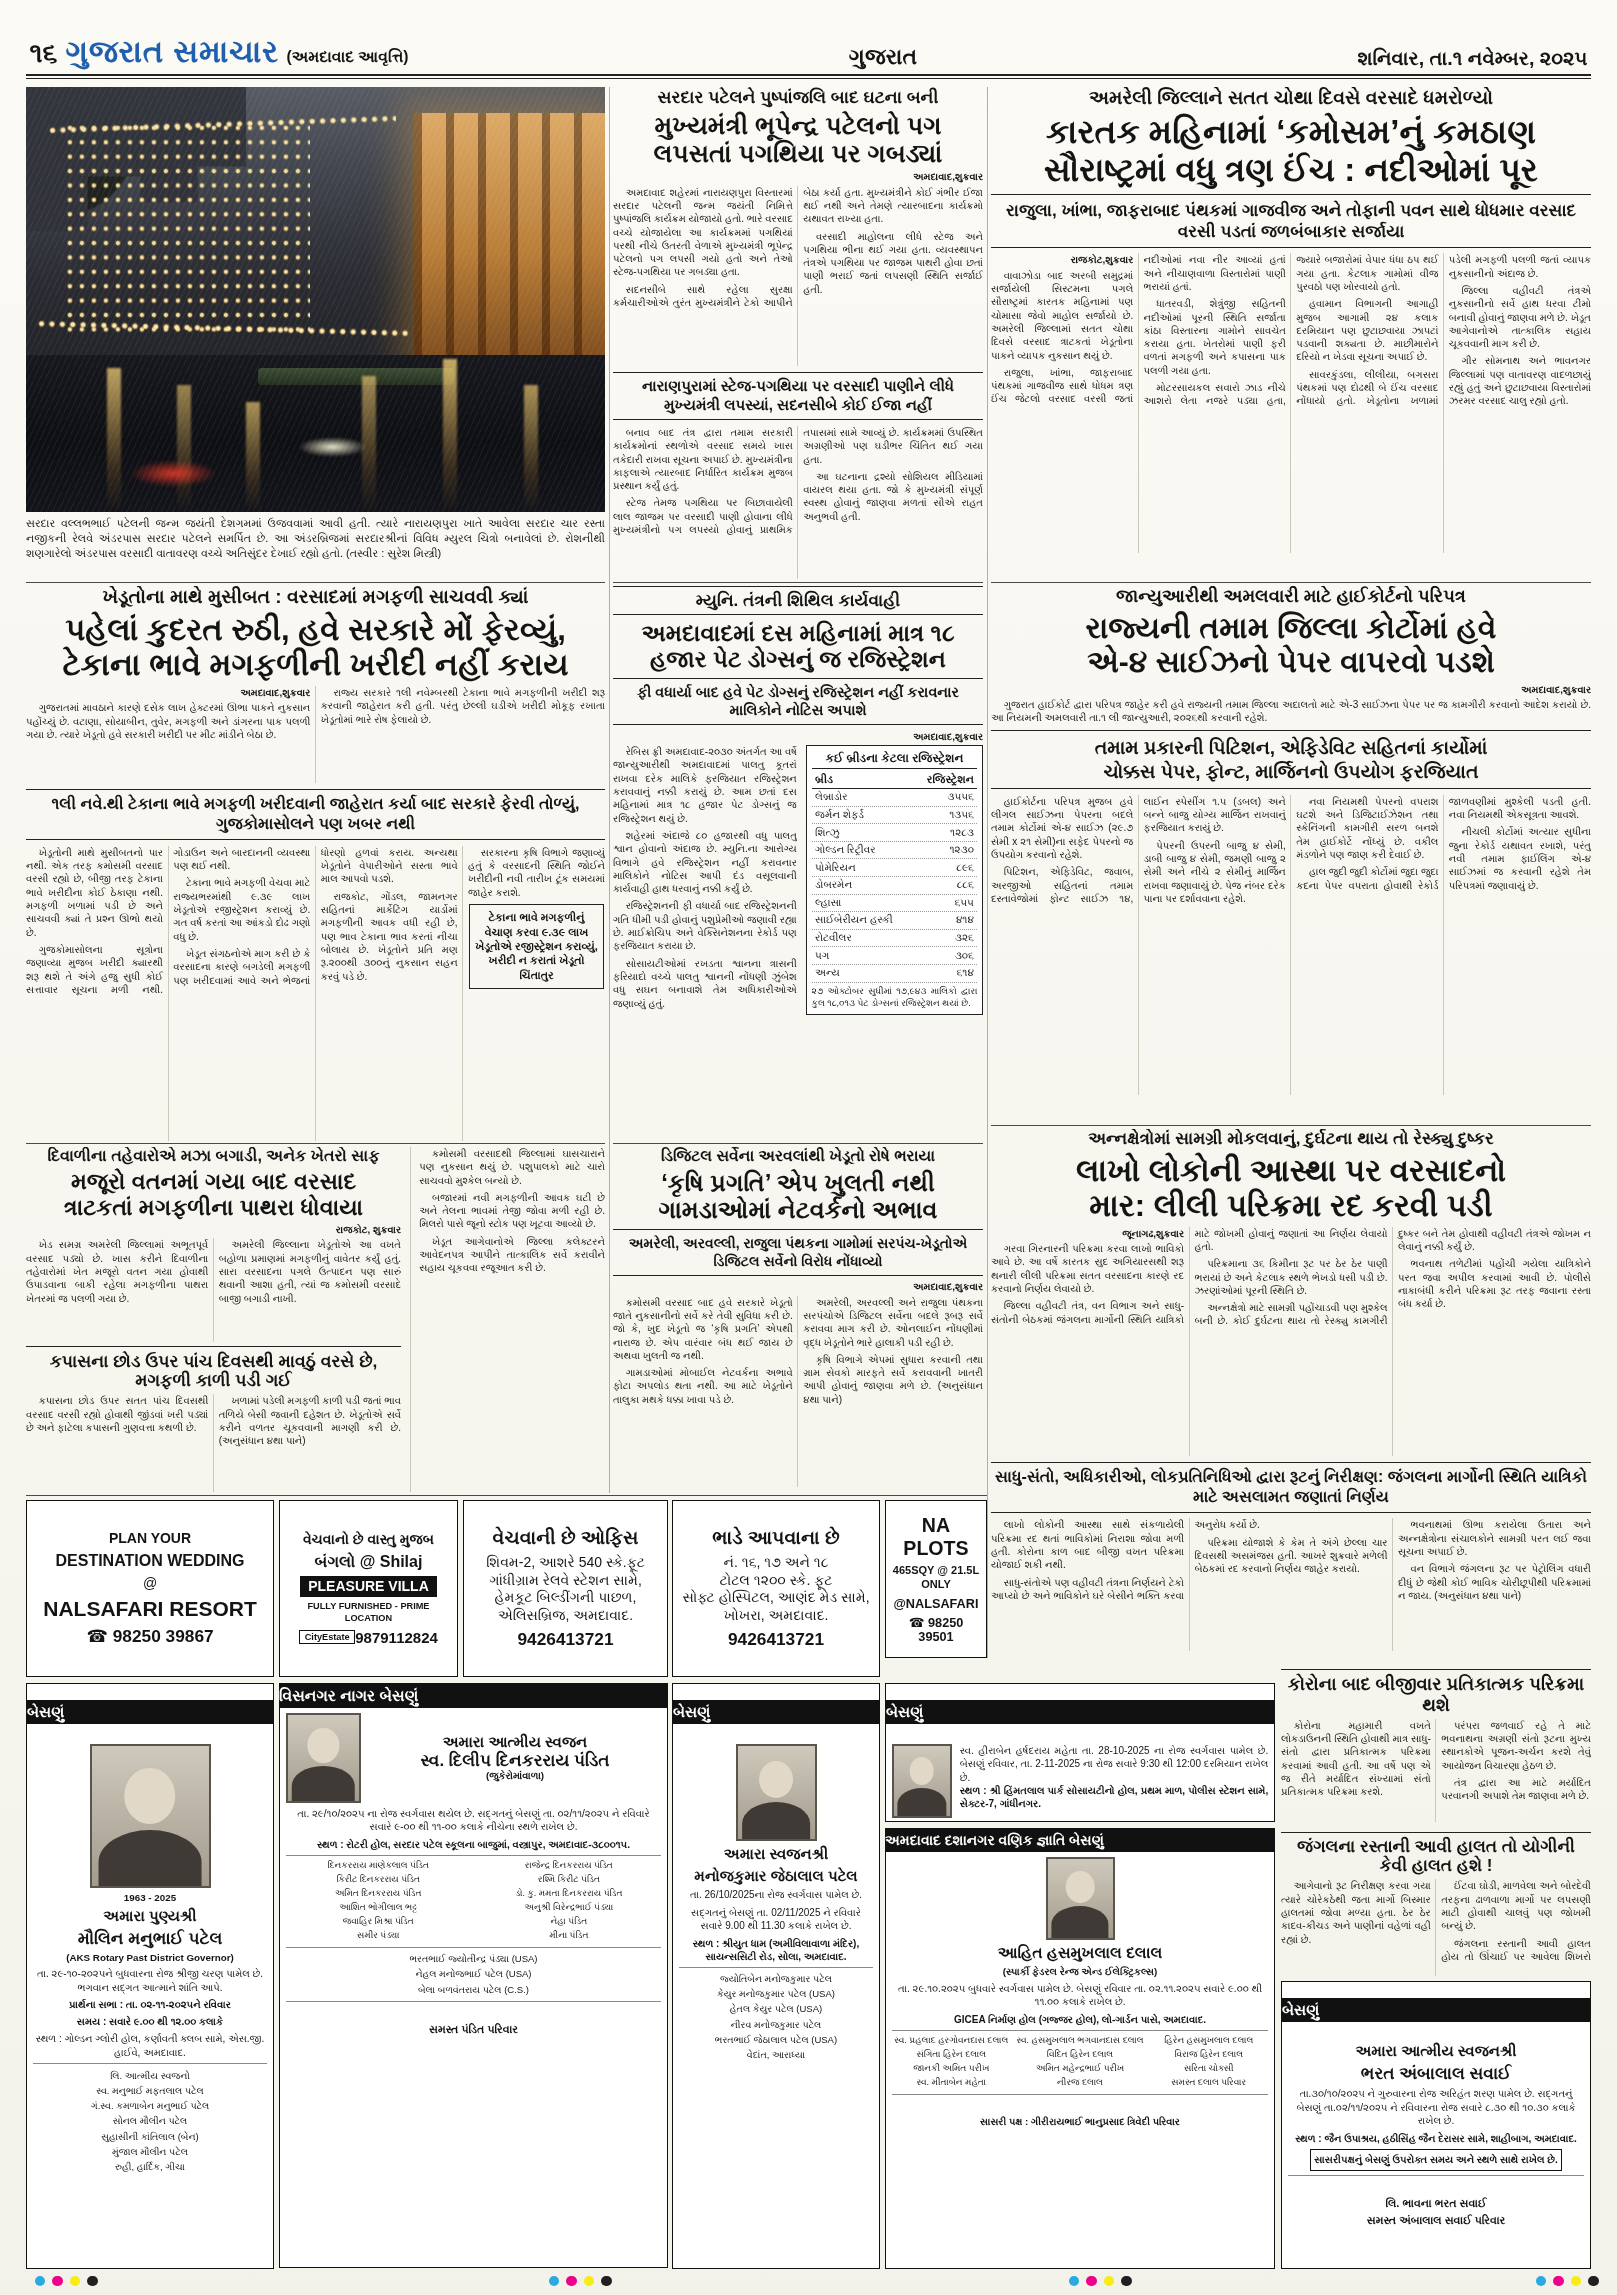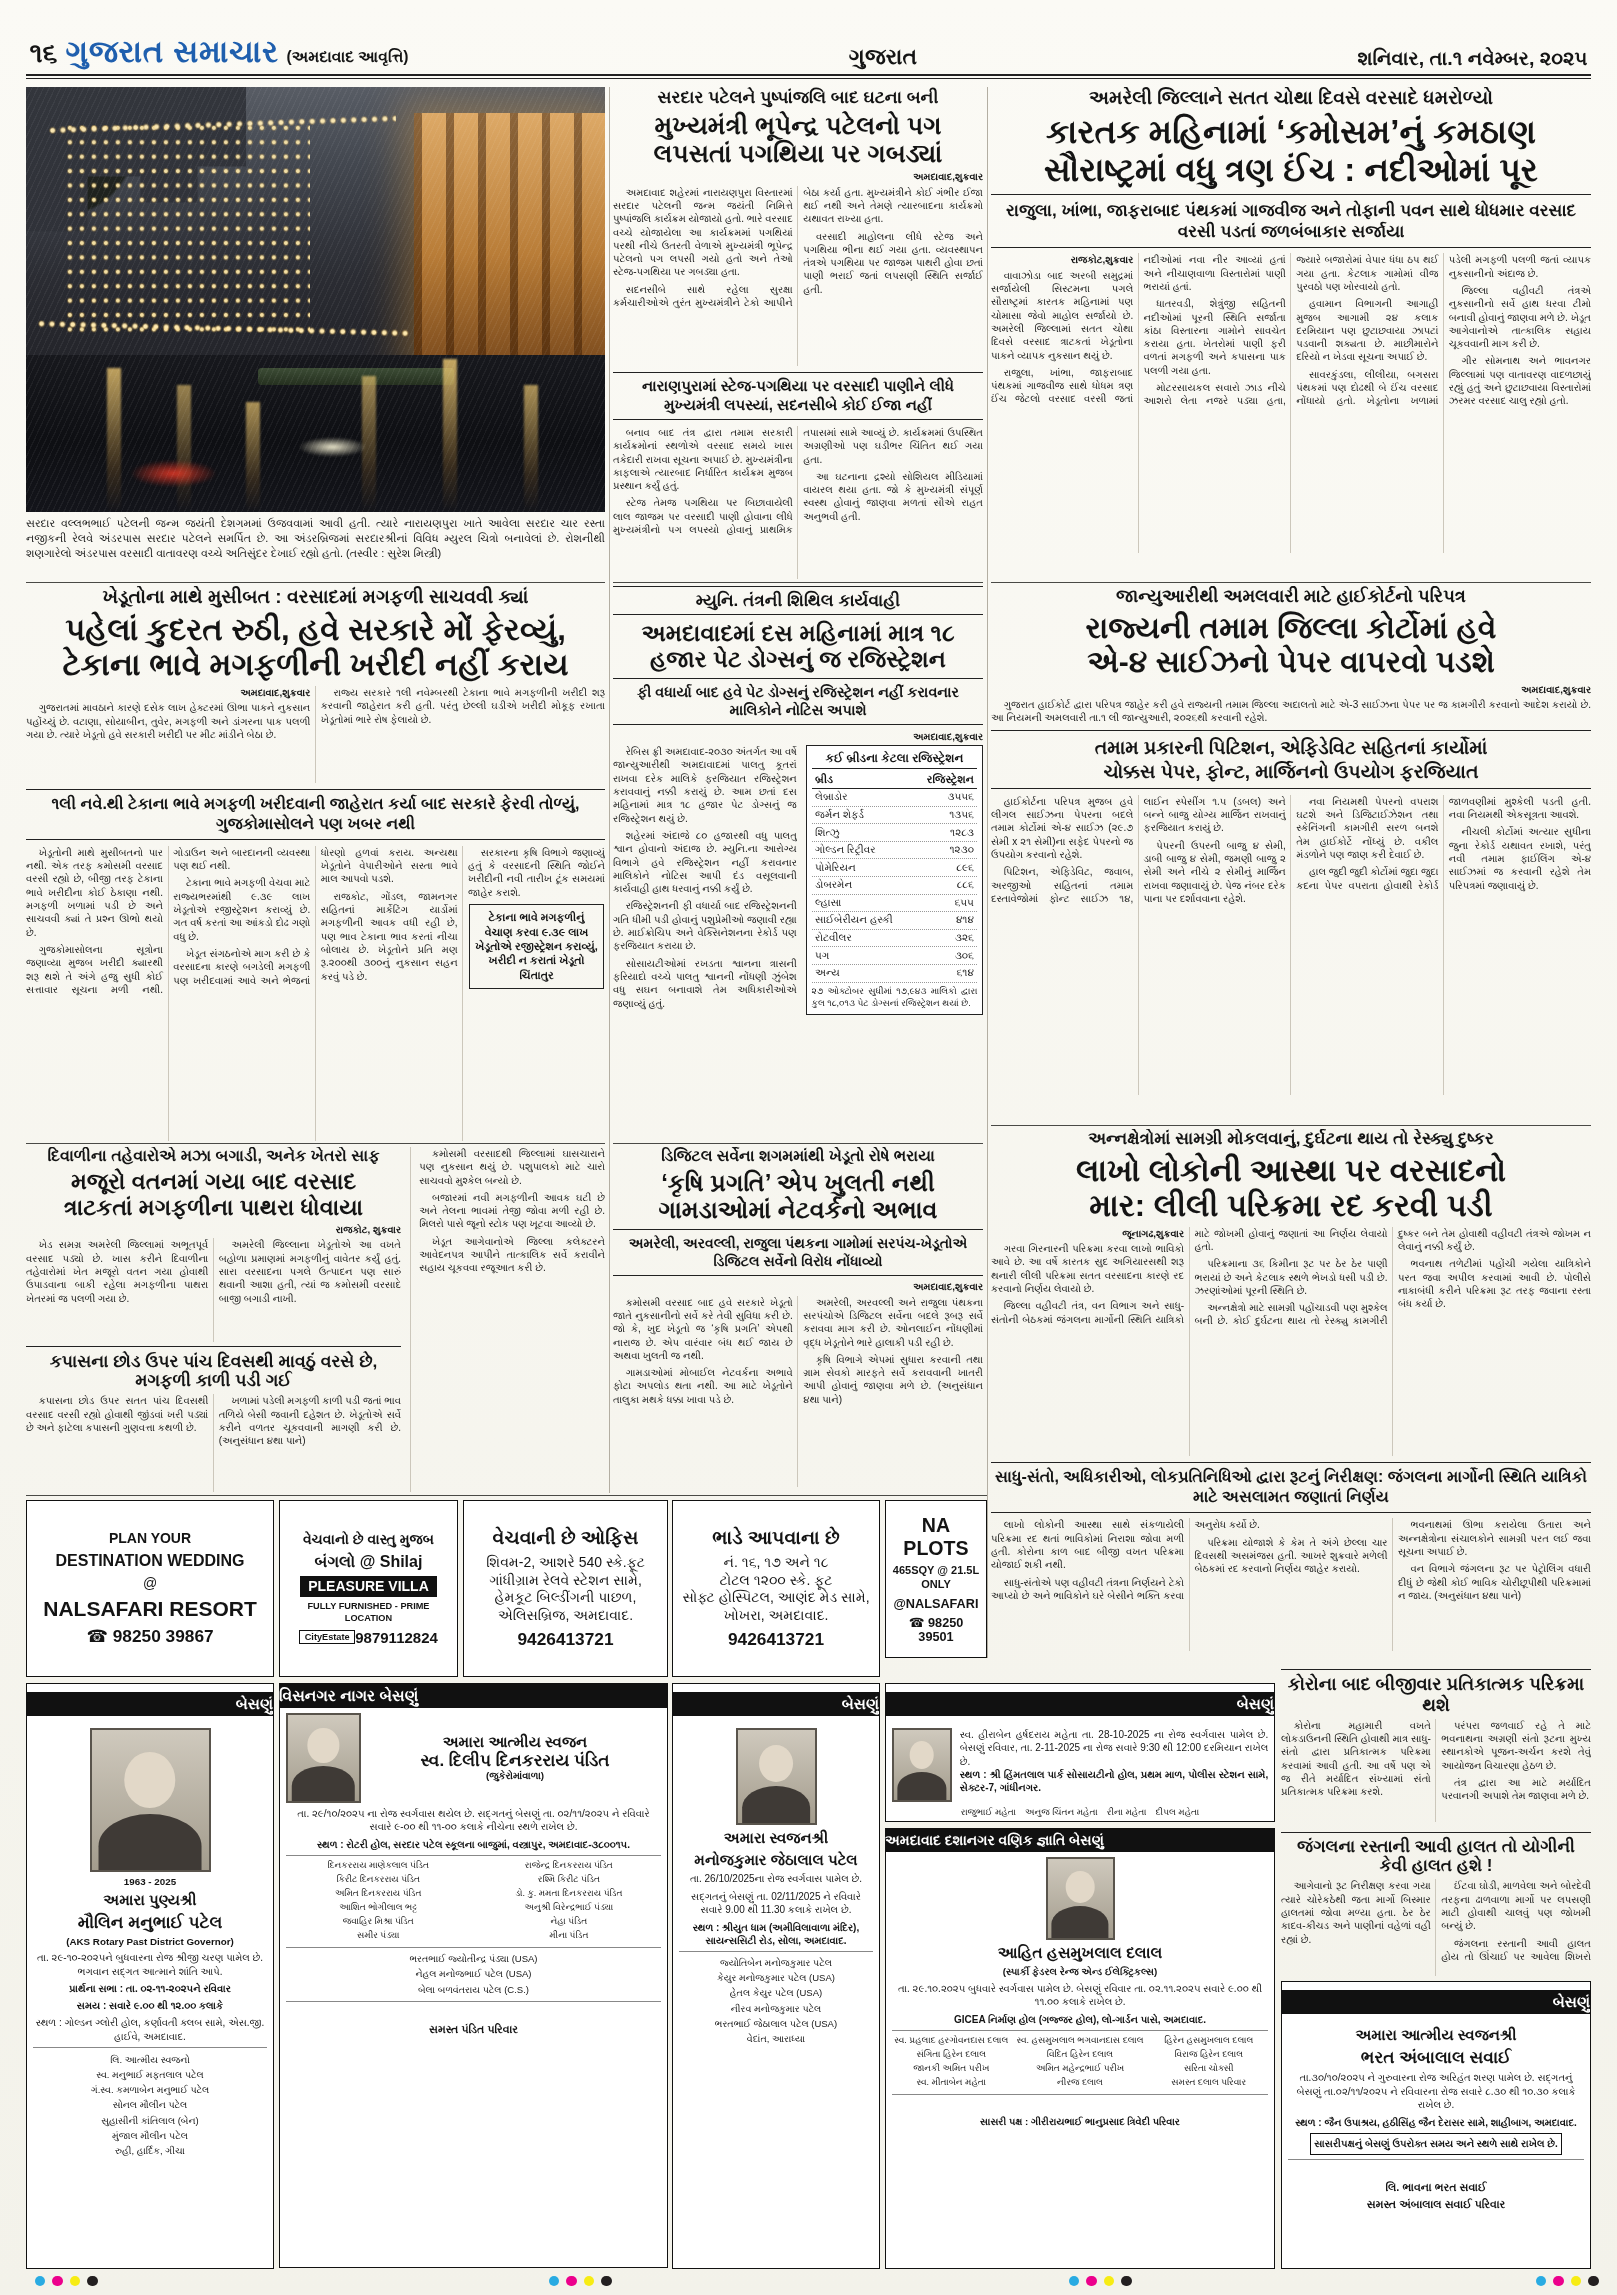--- a/index.html
+++ b/index.html
@@ -44,21 +44,21 @@
 .ad{border:1.7px solid #111;padding:5.8px 4.6px;display:flex;flex-direction:column;align-items:center;justify-content:center;text-align:center;background:#fff;gap:4.6px}
 .ad-line{font-size:14px;line-height:1.25}
 .ad-big{font-size:21px;font-weight:bold}
 .ad-mid{font-size:16px;font-weight:bold}
 .ad-phone{font-size:17.3px;font-weight:bold}
 .ad-strip{background:#111;color:#fff;font-weight:bold;padding:2.3px 8px;font-size:16px}
 .ad-badge{border:1.2px solid #111;font-size:9.2px;font-weight:bold;padding:1.2px 4.6px}
 
 
 .obit{border:1.7px solid #111;background:#fff;display:flex;flex-direction:column;align-items:center;text-align:center;padding:0 5.8px 4.6px;gap:4px}
-.obit-strip{background:#111;color:#fff;font-weight:bold;font-size:15px;width:calc(100% + 11.6px);padding:2.9px 0;text-align:right;margin:8px -5.8px}
+.obit-strip{background:#111;color:#fff;font-weight:bold;font-size:15px;width:calc(100% + 11.6px);padding:2.9px 0;text-align:left;margin:16px -5.8px}
 .obit-pre{font-size:15px;font-weight:bold}
 .obit-name{font-weight:bold;font-size:17px;line-height:1.15}
 .obit-tag{font-size:9.8px;font-weight:bold}
 .obit-text{font-size:10px;line-height:1.35;text-align:center}
 .obit-place{font-size:10px;font-weight:bold;line-height:1.3}
 .fam-cols{display:flex;gap:5.8px;width:100%;border-top:0.6px solid #888;padding-top:3.5px}
 .fam-col{flex:1;font-size:9px;line-height:1.55;text-align:center}
 .fam-col div{white-space:nowrap;overflow:hidden;text-overflow:ellipsis}
 .fam-single{width:100%;font-size:9.5px;line-height:1.6;border-top:0.6px solid #888;padding-top:3.5px}
 .obit-footer{font-weight:bold;font-size:11px;border-top:0.6px solid #888;width:100%;padding-top:21px}
@@ -319,21 +319,21 @@
         <div>
             <div class="para">કમોસમી વરસાદથી જિલ્લામાં ઘાસચારાને પણ નુકસાન થયું છે. પશુપાલકો માટે ચારો સાચવવો મુશ્કેલ બન્યો છે.</div>
             <div class="para">બજારમાં નવી મગફળીની આવક ઘટી છે અને તેલના ભાવમાં તેજી જોવા મળી રહી છે. મિલરો પાસે જૂનો સ્ટોક પણ ખૂટવા આવ્યો છે.</div>
             <div class="para">ખેડૂત આગેવાનોએ જિલ્લા કલેક્ટરને આવેદનપત્ર આપીને તાત્કાલિક સર્વે કરાવીને સહાય ચૂકવવા રજૂઆત કરી છે.</div>
           </div>
       </div>
     </div>
   </section>
 
   <section class="zone" style="left:613px;top:1147px;width:370px;height:345px">
-    <div class="kicker" style="font-size:15.6px">ડિજિટલ સર્વેના શગમમાંથી ખેડૂતો રોષે ભરાયા</div>
+    <div class="kicker" style="font-size:15.6px">ડિજિટલ સર્વેના અરવલાંથી ખેડૂતો રોષે ભરાયા</div>
     <h2 class="hl" style="font-size:24px"><span>‘કૃષિ પ્રગતિ’ એપ ખુલતી નથી</span><br><span>ગામડાઓમાં નેટવર્કનો અભાવ</span></h2>
     <div class="subband" style="font-size:14px">અમરેલી, અરવલ્લી, રાજુલા પંથકના ગામોમાં સરપંચ-ખેડૂતોએ ડિજિટલ સર્વેનો વિરોધ નોંધાવ્યો</div>
     <div class="dateline">અમદાવાદ,શુક્રવાર</div>
     <div class="body cols2" style="height:191px">
       <div>
           <div class="para">કમોસમી વરસાદ બાદ હવે સરકારે ખેડૂતો જાતે નુકસાનીનો સર્વે કરે તેવી સુવિધા કરી છે. જો કે, ખુદ ખેડૂતો જ ‘કૃષિ પ્રગતિ’ એપથી નારાજ છે. એપ વારંવાર બંધ થઈ જાય છે અથવા ખુલતી જ નથી.</div>
           <div class="para">ગામડાઓમાં મોબાઈલ નેટવર્કના અભાવે ફોટા અપલોડ થતા નથી. આ માટે ખેડૂતોને તાલુકા મથકે ધક્કા ખાવા પડે છે.</div>
           <div class="para">અમરેલી, અરવલ્લી અને રાજુલા પંથકના સરપંચોએ ડિજિટલ સર્વેના બદલે રૂબરૂ સર્વે કરાવવા માગ કરી છે. ઓનલાઈન નોંધણીમાં વૃદ્ધ ખેડૂતોને ભારે હાલાકી પડી રહી છે.</div>
           <div class="para">કૃષિ વિભાગે એપમાં સુધારા કરવાની તથા ગ્રામ સેવકો મારફતે સર્વે કરાવવાની ખાતરી આપી હોવાનું જાણવા મળે છે. (અનુસંધાન ૪થા પાને)</div>
         </div>

